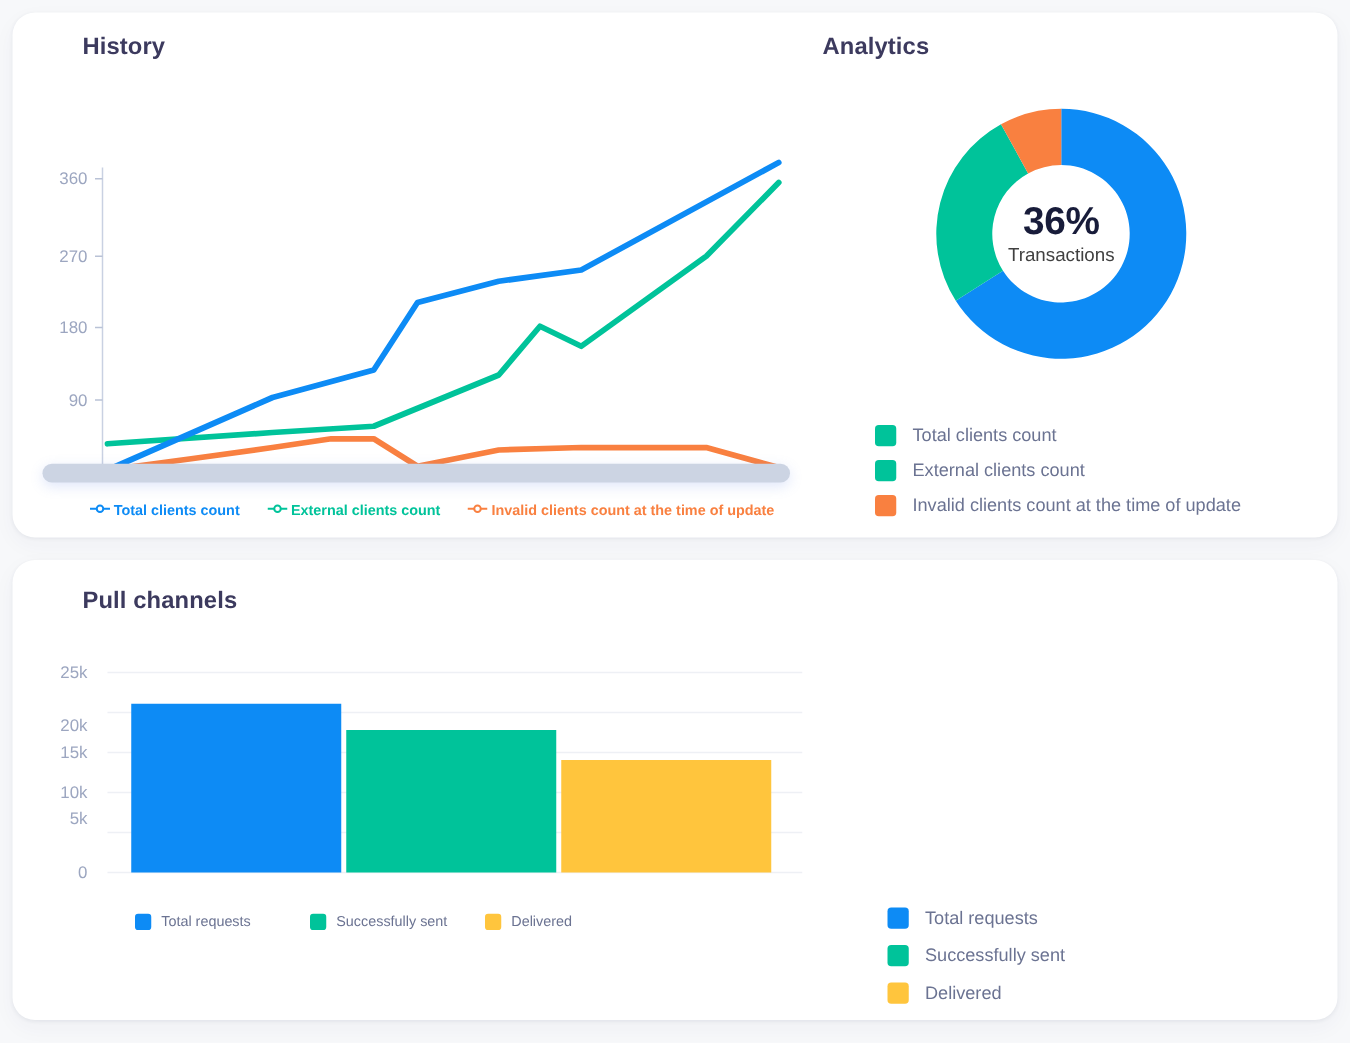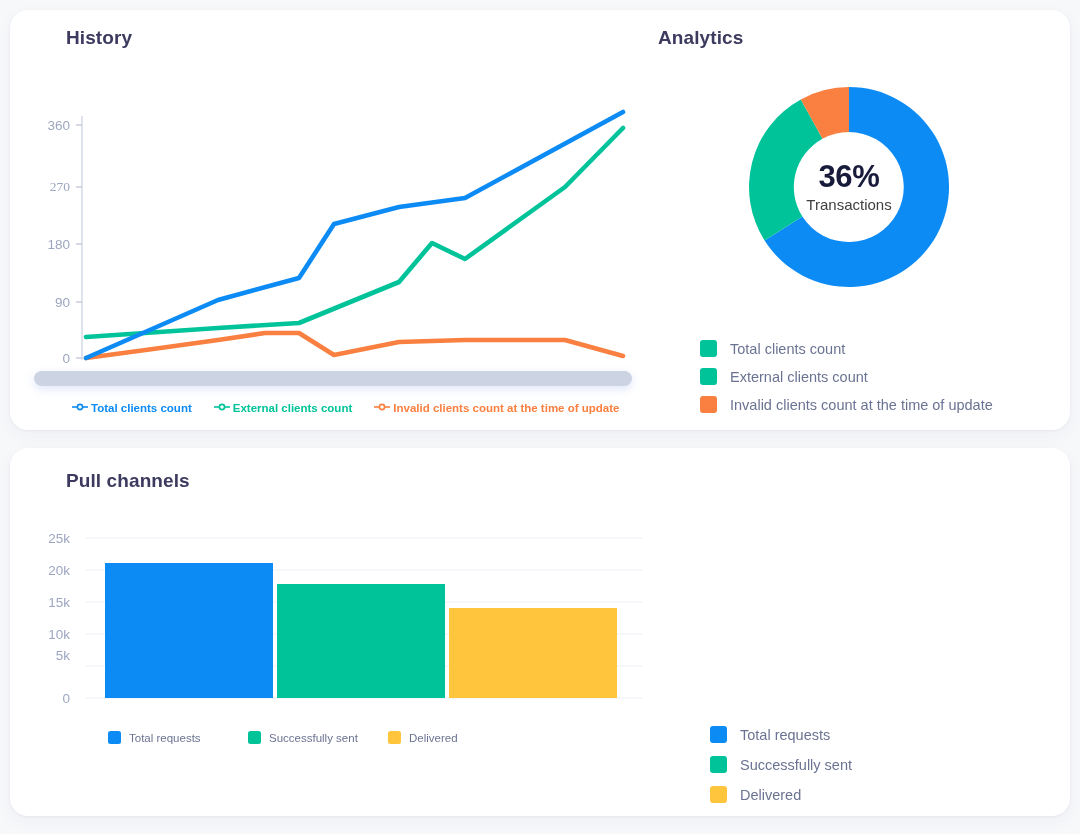--- a/index.html
+++ b/index.html
@@ -41,21 +41,21 @@
     color: #3c3a5e;
     letter-spacing: .1px;
   }
 
   
   .history-title { position: absolute; left: 56px; top: 17px; }
 
   .history-plot {
     position: absolute;
     left: 18px;
-    top: 78px;
+    top: 96px;
     width: 604px;
     height: 285px;
   }
 
   .ytick-label {
     position: absolute;
     font-size: 13.5px;
     color: #9ca6c0;
     text-align: right;
     width: 42px;
@@ -184,21 +184,21 @@
 <div class="board">
 
   <div class="card card-top">
 
     <div class="panel-left">
       <div class="panel-title history-title">History</div>
 
       <div class="history-plot">
         
         <div class="ytick-label" style="left:0; top:37px;">360</div>
-        <div class="ytick-label" style="left:0; top:99px;font-family:Liberation Serif, serif;">270</div>
+        <div class="ytick-label" style="left:0; top:99px;">270</div>
         <div class="ytick-label" style="left:0; top:156px;">180</div>
         <div class="ytick-label" style="left:0; top:214px;">90</div>
         <div class="ytick-label" style="left:0; top:270px;">0</div>
 
         <svg width="604" height="285" viewBox="0 0 604 285">
 
           <line x1="54" y1="28" x2="54" y2="272" stroke="#c9d1e2" stroke-width="1.2"></line>
           <g stroke="#b9c2d6" stroke-width="1.2">
             <line x1="48" y1="37" x2="54" y2="37"></line>
             <line x1="48" y1="99" x2="54" y2="99"></line>
@@ -285,21 +285,21 @@
     </div>
   </div>
 
   <div class="card card-bottom">
 
     <div class="panel-left">
       <div class="panel-title bars-title">Pull channels</div>
 
       <div class="bars-plot">
         <div class="ytick-label" style="left:0; top:10px;">25k</div>
-        <div class="ytick-label" style="left:0; top:42px;">20k</div>
+        <div class="ytick-label" style="left:0; top:52px;">20k</div>
         <div class="ytick-label" style="left:0; top:74px;">15k</div>
         <div class="ytick-label" style="left:0; top:106px;">10k</div>
         <div class="ytick-label" style="left:0; top:127px;">5k</div>
         <div class="ytick-label" style="left:0; top:170px;">0</div>
 
         <svg width="614" height="190" viewBox="0 0 614 190">
           <g stroke="#eef0f5" stroke-width="1.2">
             <line x1="58" y1="10" x2="614" y2="10"></line>
             <line x1="58" y1="42" x2="614" y2="42"></line>
             <line x1="58" y1="74" x2="614" y2="74"></line>

